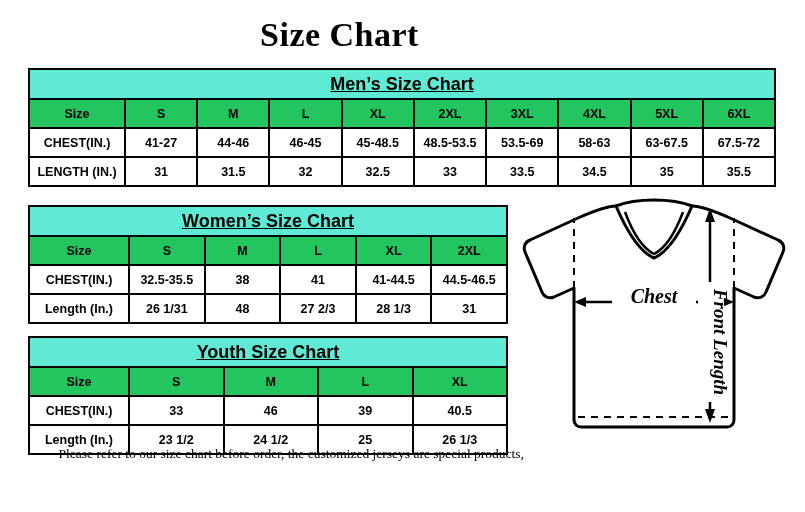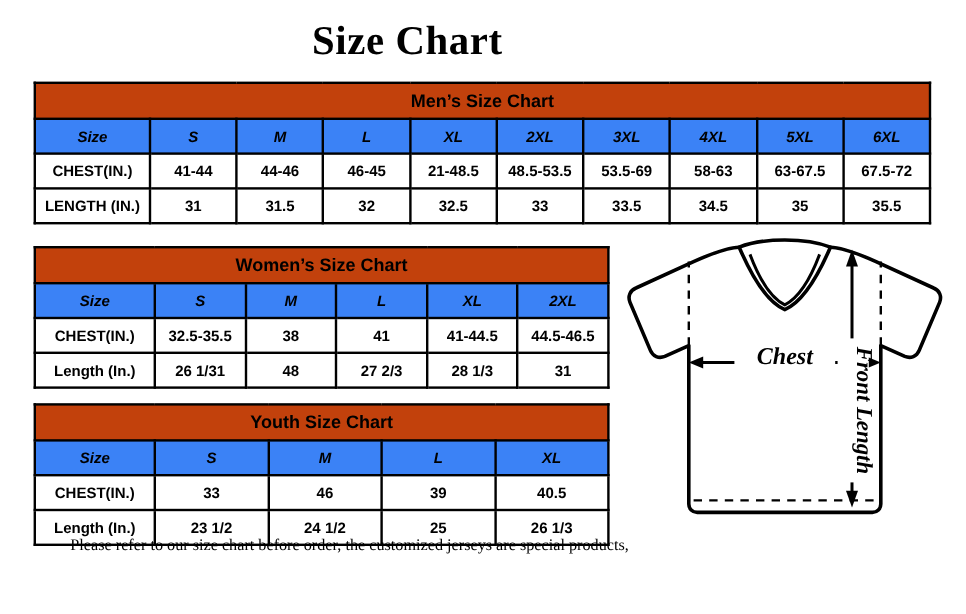--- a/index.html
+++ b/index.html
@@ -39,28 +39,28 @@
     border: 2px solid #000000;
     text-align: center;
     vertical-align: middle;
     font-size: 12.5px;
     font-weight: bold;
     padding: 0;
     height: 27px;
     background: #ffffff;
   }
   table.size-table tr.header-row td {
-    background: #c2410c;
-    font-size: 15px;
+    background: #5eead4;
+    font-size: 18px;
     font-weight: bold;
     height: 28px;
+    text-decoration: underline;
   }
   table.size-table tr.label-row td {
-    background: #3b82f6;
-    font-style: italic;
+    background: #22c55e;
   }
 
   
   #mens-wrap {
     position: absolute;
     left: 28px;
     top: 68px;
     width: 748px;
   }
   #mens-table { width: 748px; }
@@ -152,24 +152,24 @@
           <td>L</td>
           <td>XL</td>
           <td>2XL</td>
           <td>3XL</td>
           <td>4XL</td>
           <td>5XL</td>
           <td>6XL</td>
         </tr>
         <tr>
           <td>CHEST(IN.)</td>
-          <td>41-44</td>
+          <td>41-27</td>
           <td>44-46</td>
           <td>46-45</td>
-          <td>21-48.5</td>
+          <td>45-48.5</td>
           <td>48.5-53.5</td>
           <td>53.5-69</td>
           <td>58-63</td>
           <td>63-67.5</td>
           <td>67.5-72</td>
         </tr>
         <tr>
           <td>LENGTH (IN.)</td>
           <td>31</td>
           <td>31.5</td>

